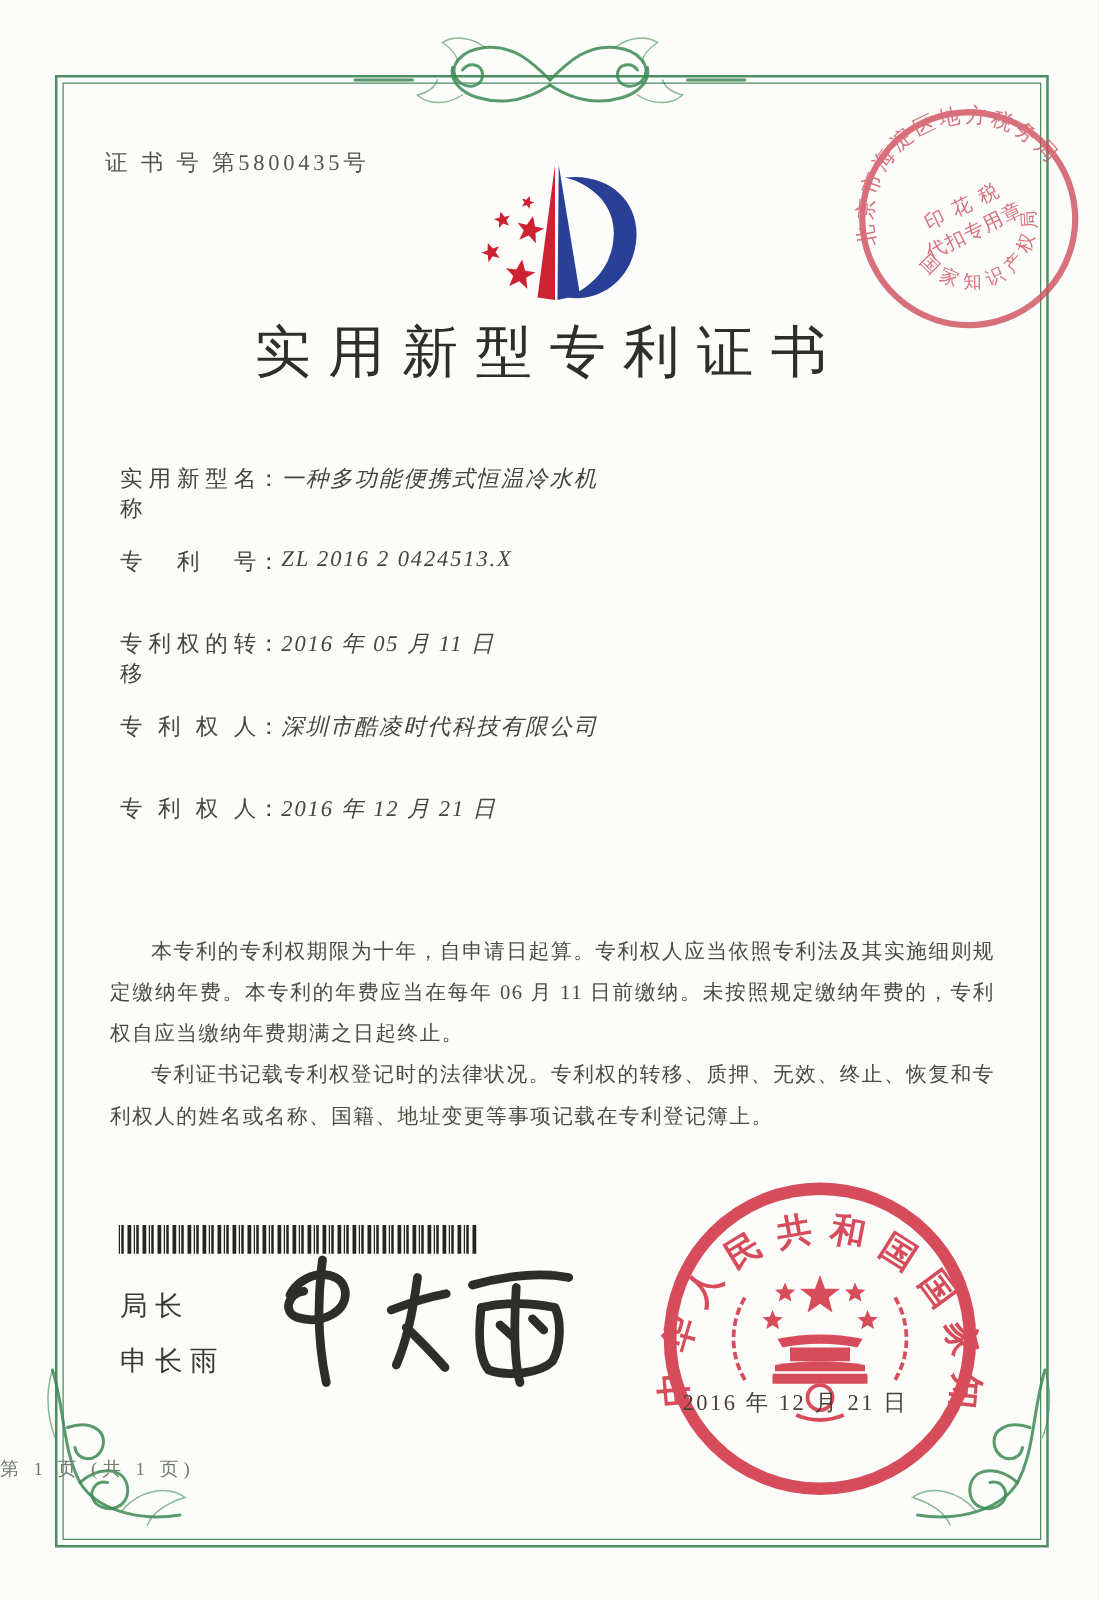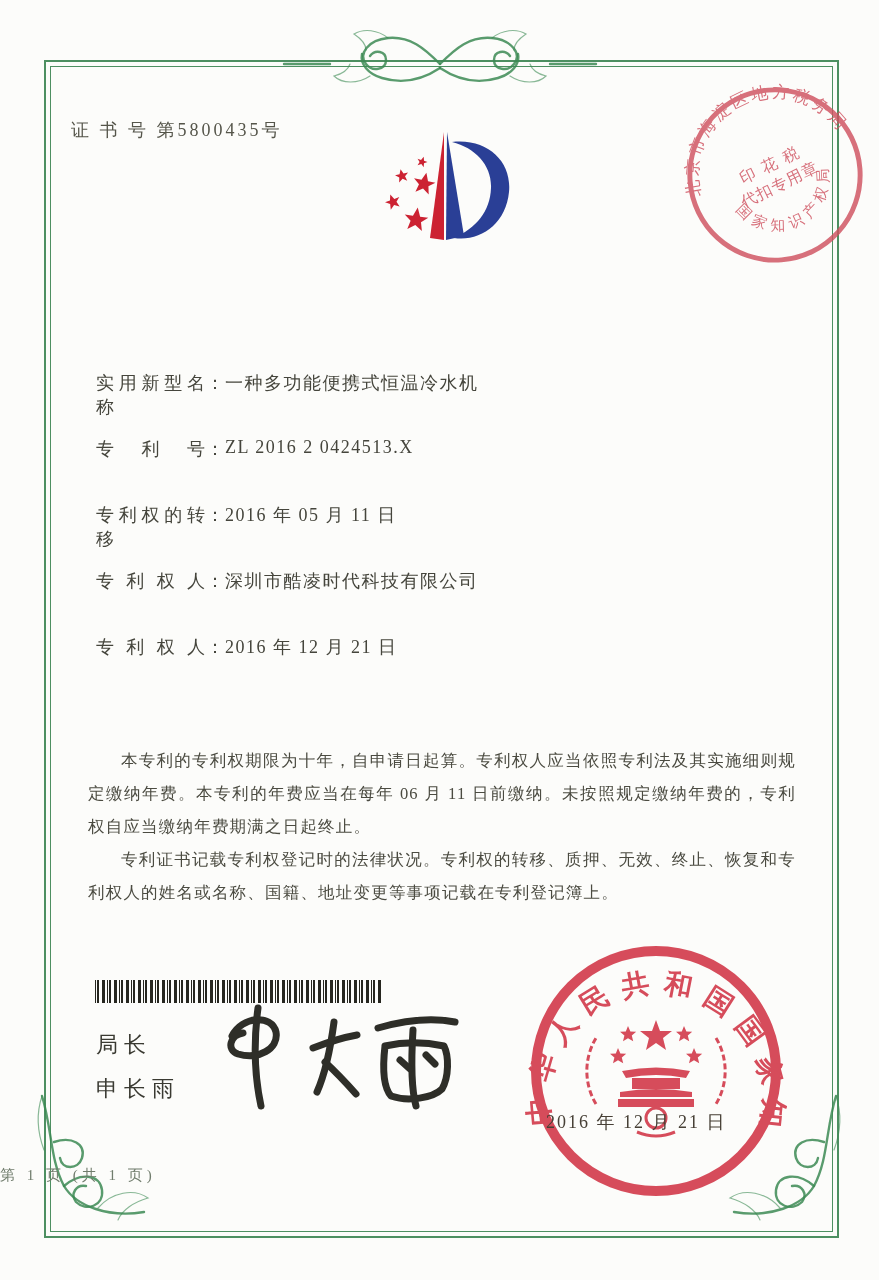--- a/index.html
+++ b/index.html
@@ -11,30 +11,30 @@
   }
   
   .frame-outer{position:absolute;left:44px;top:60px;right:40px;bottom:42px;
     border:2px solid #2f7c47;opacity:.85;}
   .frame-inner{position:absolute;left:4px;top:4px;right:4px;bottom:4px;
     border:1px solid #2f7c47;}
   .orn{position:absolute;pointer-events:none;}
   .orn path{fill:none;stroke:#3c8a53;stroke-width:2.4;stroke-linecap:round;opacity:.85;}
   .orn .thin{stroke-width:1.2;opacity:.6;}
   
-  .cert-no{position:absolute;left:71px;top:118px;font-size:18px;letter-spacing:3px;color:#55554a;}
+  .cert-no{position:absolute;left:84px;top:118px;font-size:18px;letter-spacing:3px;color:#55554a;}
   .logo{position:absolute;left:338px;top:126px;width:210px;height:134px;}
   .title{position:absolute;left:0;top:252px;width:100%;text-align:center;
     font-size:45px;letter-spacing:14px;color:#2f2f29;font-weight:500;}
   
   .fields{position:absolute;left:96px;top:371px;width:710px;}
   .field{height:66px;font-size:18px;letter-spacing:1px;color:#45453c;}
   .field .lbl{display:inline-block;width:110px;text-align:justify;text-align-last:justify;vertical-align:top;}
   .field .colon{display:inline-block;vertical-align:top;}
-  .field .val{display:inline-block;vertical-align:top;letter-spacing:1.5px;}
+  .field .val{display:inline-block;vertical-align:top;letter-spacing:1.5px;font-style:italic;}
   
   .body-text{position:absolute;left:88px;top:744px;width:708px;
     font-size:16.5px;line-height:33px;letter-spacing:1.2px;color:#4b4b41;text-align:justify;}
   .body-text p{margin:0;text-indent:2em;}
   
   .barcode{position:absolute;left:95px;top:980px;width:292px;height:23px;font-size:0;}
   .barcode i{display:inline-block;height:100%;background:#26261f;vertical-align:top;}
   .signer-title{position:absolute;left:96px;top:1030px;font-size:22px;letter-spacing:6px;color:#3a3a32;}
   .signer-name{position:absolute;left:96px;top:1074px;font-size:22px;letter-spacing:6px;color:#3a3a32;}
   .signature{position:absolute;left:212px;top:992px;width:256px;height:128px;}
@@ -101,20 +101,21 @@
       <use href="#st" transform="translate(64,50) scale(0.7) rotate(-12)"></use>
       <use href="#st" transform="translate(86,58) scale(1.15) rotate(12)"></use>
       <use href="#st" transform="translate(55,76) scale(0.8) rotate(-20)"></use>
       <use href="#st" transform="translate(78,94) scale(1.25) rotate(8)"></use>
     </g>
     <polygon points="106,6 92,112 106,114" fill="#cc2232"></polygon>
     <polygon points="109,6 108,114 126,110" fill="#2a3f96"></polygon>
     <path d="M114,16 C150,12 174,36 171,66 C168,98 142,116 116,112 C138,102 152,86 153,62 C154,40 138,22 114,16 Z" fill="#2a3f96"></path>
   </svg>
 
+  <div class="title">实用新型专利证书</div>
 
   <div class="fields">
     <div class="field">
       <span class="lbl">实用新型名称</span><span class="colon">：</span><span class="val">一种多功能便携式恒温冷水机</span>
     </div>
     <div class="field">
       <span class="lbl">专利号</span><span class="colon">：</span><span class="val">ZL 2016 2 0424513.X</span>
     </div>
     <div class="field">
       <span class="lbl">专利权的转移</span><span class="colon">：</span><span class="val">2016 年 05 月 11 日</span>

